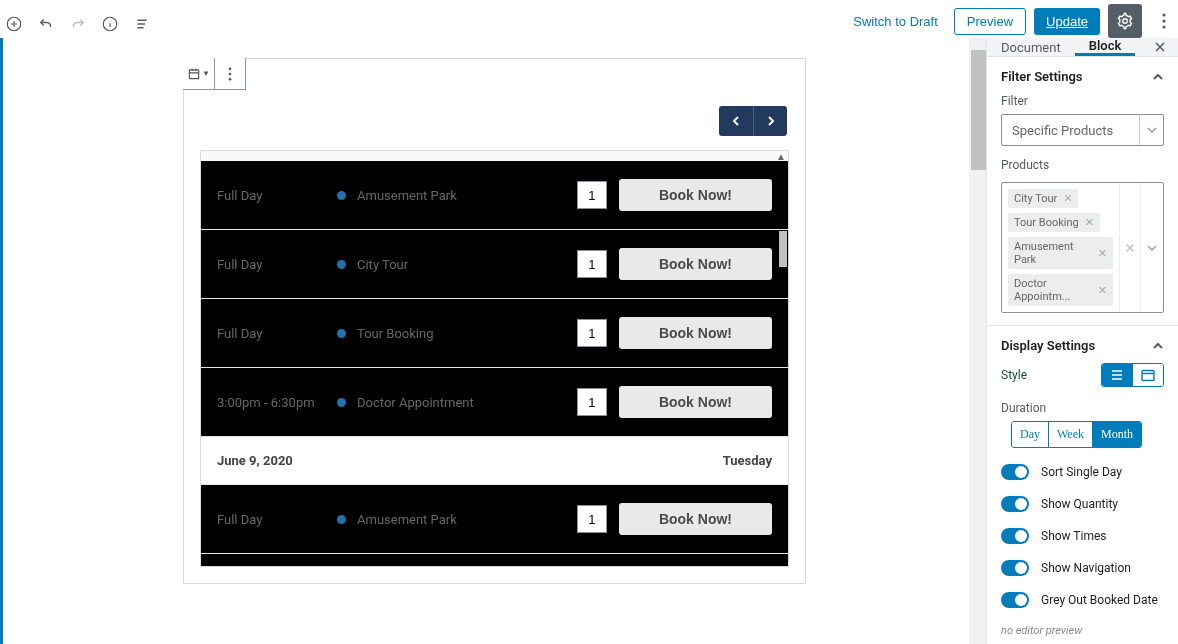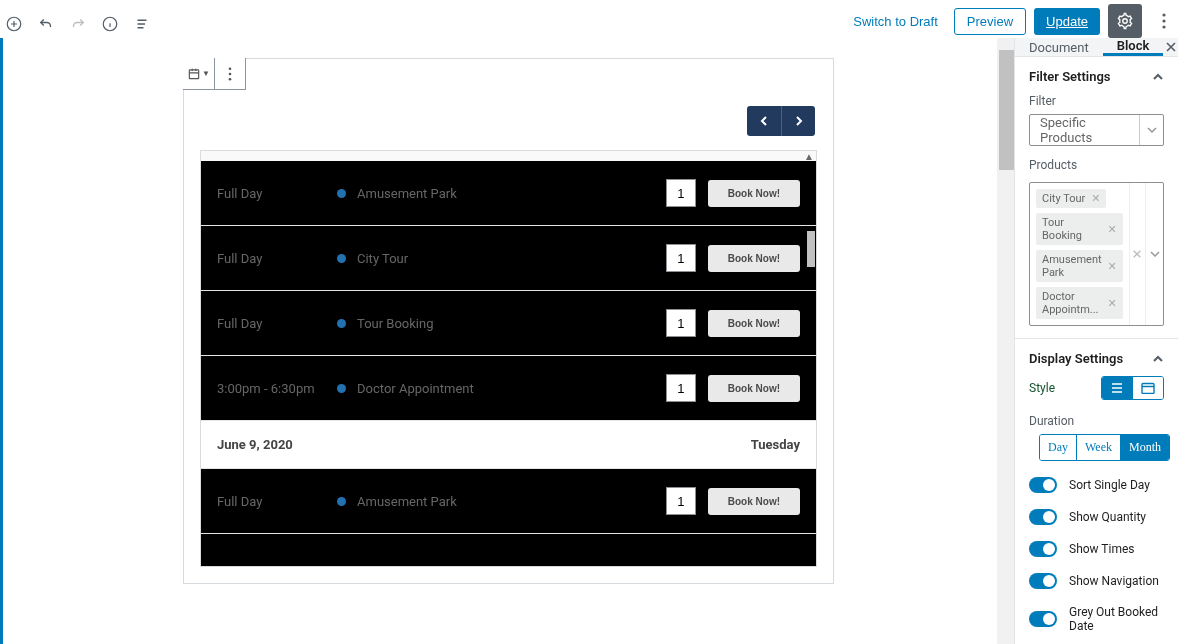--- a/index.html
+++ b/index.html
@@ -34,26 +34,26 @@
 .list-body { max-height: 405px; overflow: hidden; position:relative; }
 .booking-row { display: flex; align-items: center; padding: 18px 16px; border-top: 1px solid #e2e4e7; background:#000000; font-size: 13px; color:#666; }
 .booking-row:first-child { border-top: none; }
 .col-time { width: 120px; }
 .col-dot { width: 20px; }
 .dot { width: 9px; height: 9px; background: #2271b1; border-radius: 50%; display: inline-block; }
 .col-name { flex: 1; }
 .col-qty { margin-right: 12px; }
 .qty-input { width: 30px; height: 28px; border: 1px solid #8c8f94; text-align: center; font-size: 13px; }
 .col-action {}
-.book-btn { background: #e9e9e9; border: none; color: #4b4b4b; font-weight: 600; padding: 8px 20px; border-radius: 3px; font-size: 10px; cursor: pointer; }
+.book-btn { background: #e9e9e9; border: none; color: #4b4b4b; font-weight: 600; padding: 8px 40px; border-radius: 3px; font-size: 14px; cursor: pointer; }
 .date-header { display: flex; padding: 16px; font-weight: 700; color: #444; background: #fff; border-top:1px solid #e2e4e7; }
 .date-header .weekday { margin-left: auto; font-weight:700; }
 .inner-scroll { position:absolute; right:0; top:10px; width:10px; height:calc(100% - 10px); }
 .inner-thumb { position:absolute; top:70px; width:8px; height:36px; background:#c1c1c1; right:1px; }
-.sidebar { width: 164px; border-left: 1px solid #e2e4e7; background: #fff; display: flex; flex-direction: column; overflow: auto; }
+.sidebar { width: 192px; border-left: 1px solid #e2e4e7; background: #fff; display: flex; flex-direction: column; overflow: auto; }
 .side-tabs { height: 42px; display: flex; align-items: stretch; border-bottom: 1px solid #e2e4e7; background:#f3f4f5; }
 .side-tab { flex: 0 0 auto; padding: 0 14px; display: inline-flex; align-items: center; font-size: 13px; color: #555d66; cursor: pointer; }
 .side-tab.active { font-weight: 600; color: #1e1e1e; border-bottom: 3px solid #007cba; }
 .close-tab { margin-left: auto; width: 36px; display: inline-flex; align-items: center; justify-content: center; color: #555d66; cursor: pointer; }
 .panel { border-top: 0px solid #e2e4e7; padding: 12px 14px; border-bottom:1px solid #e2e4e7; }
 .panel-head { display: flex; align-items: center; font-weight: 600; color: #1e1e1e; margin-bottom: 10px; font-size:13px; }
 .panel-head .chev { margin-left: auto; color: #555d66; cursor: pointer; }
 .field-label { font-size: 12px; color: #555d66; margin-bottom: 6px; display: block; }
 .select-box { border: 1px solid #8c8f94; border-radius: 2px; display: flex; align-items: center; height: 32px; background: #fff; }
 .select-box .sel-text { flex: 1; padding: 0 10px; font-size: 13px; color:#666; }

